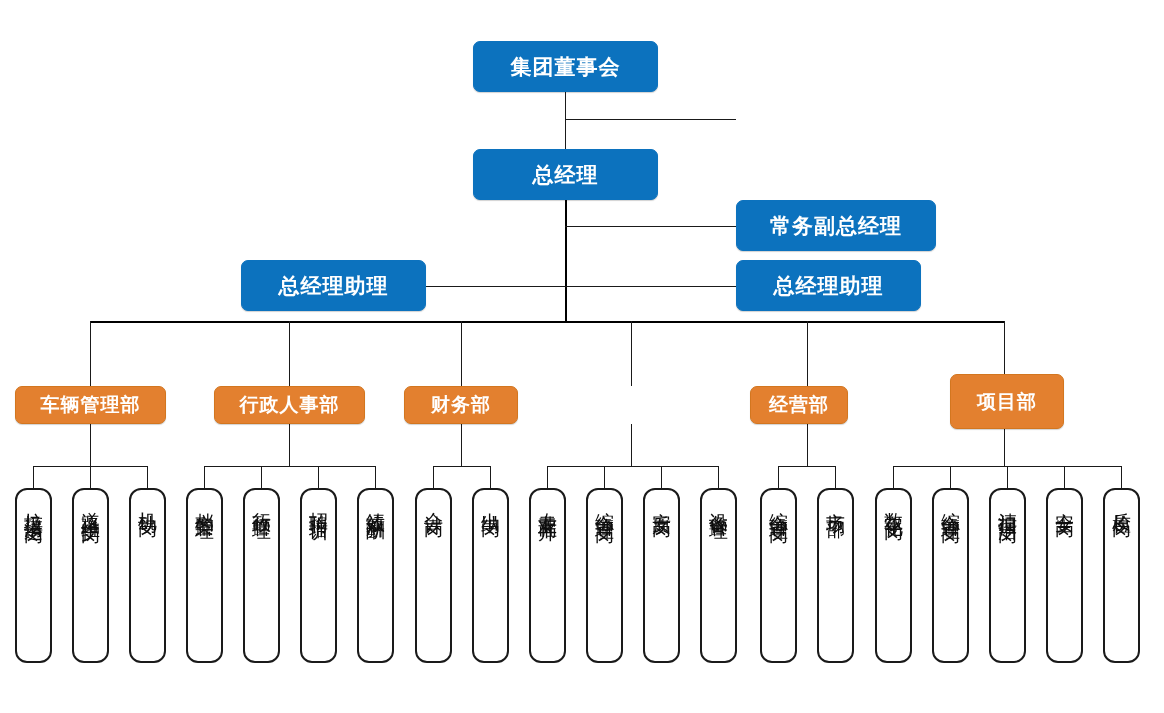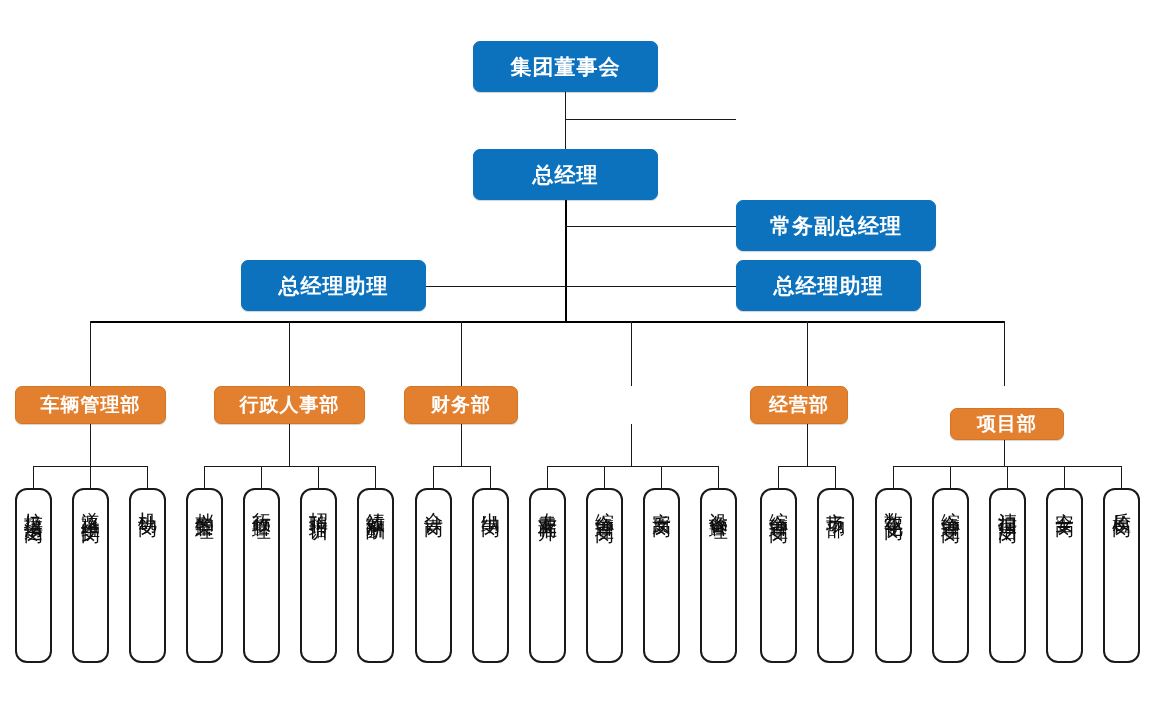--- a/index.html
+++ b/index.html
@@ -154,21 +154,21 @@
 
   <div class="node orange" style="left:15px; top:386px; width:151px; height:38px;">车辆管理部</div>
 
   <div class="node orange" style="left:214px; top:386px; width:151px; height:38px;">行政人事部</div>
 
   <div class="node orange" style="left:404px; top:386px; width:114px; height:38px;">财务部</div>
 
 
   <div class="node orange" style="left:750px; top:386px; width:98px; height:38px;">经营部</div>
 
-  <div class="node orange" style="left:950px; top:408px; width:114px; height:32px;">项目部</div>
+  <div class="node orange" style="left:950px; top:374px; width:114px; height:55px;">项目部</div>
 
   <div class="leaf" style="left:15px; top:488px; width:37px; height:175px;">
     <span class="vtext">垃圾清运岗</span>
   </div>
   <div class="leaf" style="left:72px; top:488px; width:37px; height:175px;">
     <span class="vtext">道路维护岗</span>
   </div>
   <div class="leaf" style="left:129px; top:488px; width:37px; height:175px;">
     <span class="vtext">机动岗</span>
   </div>

